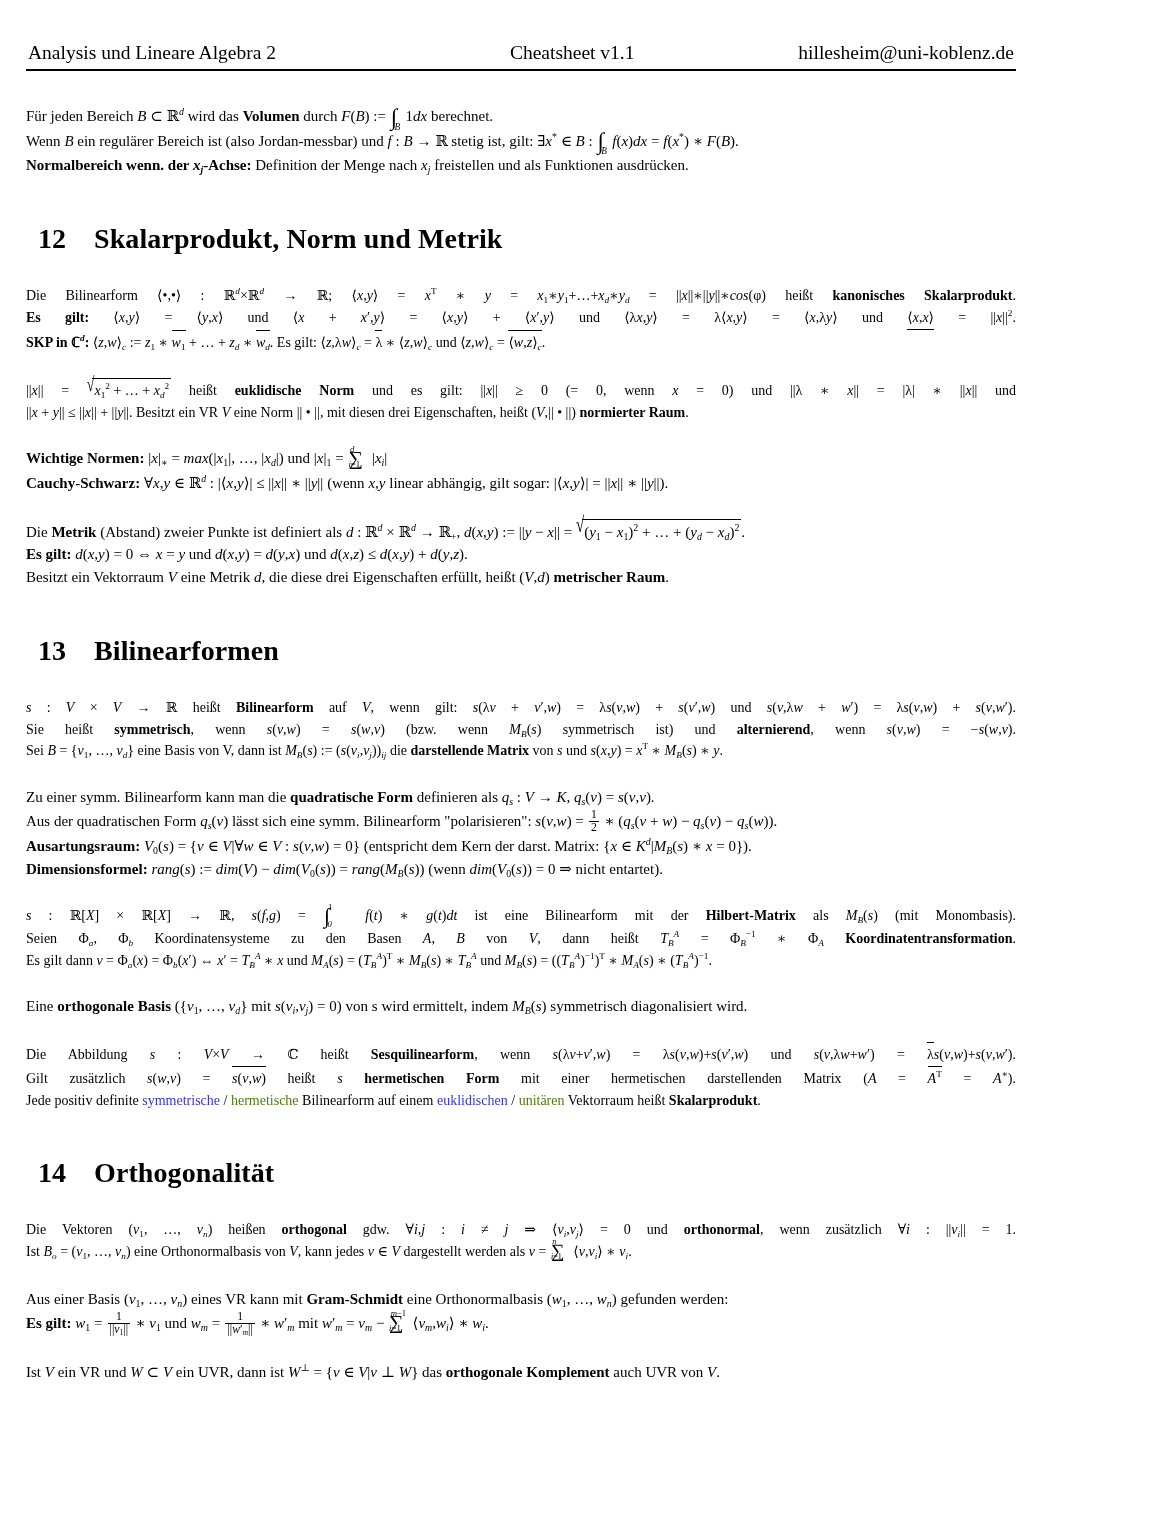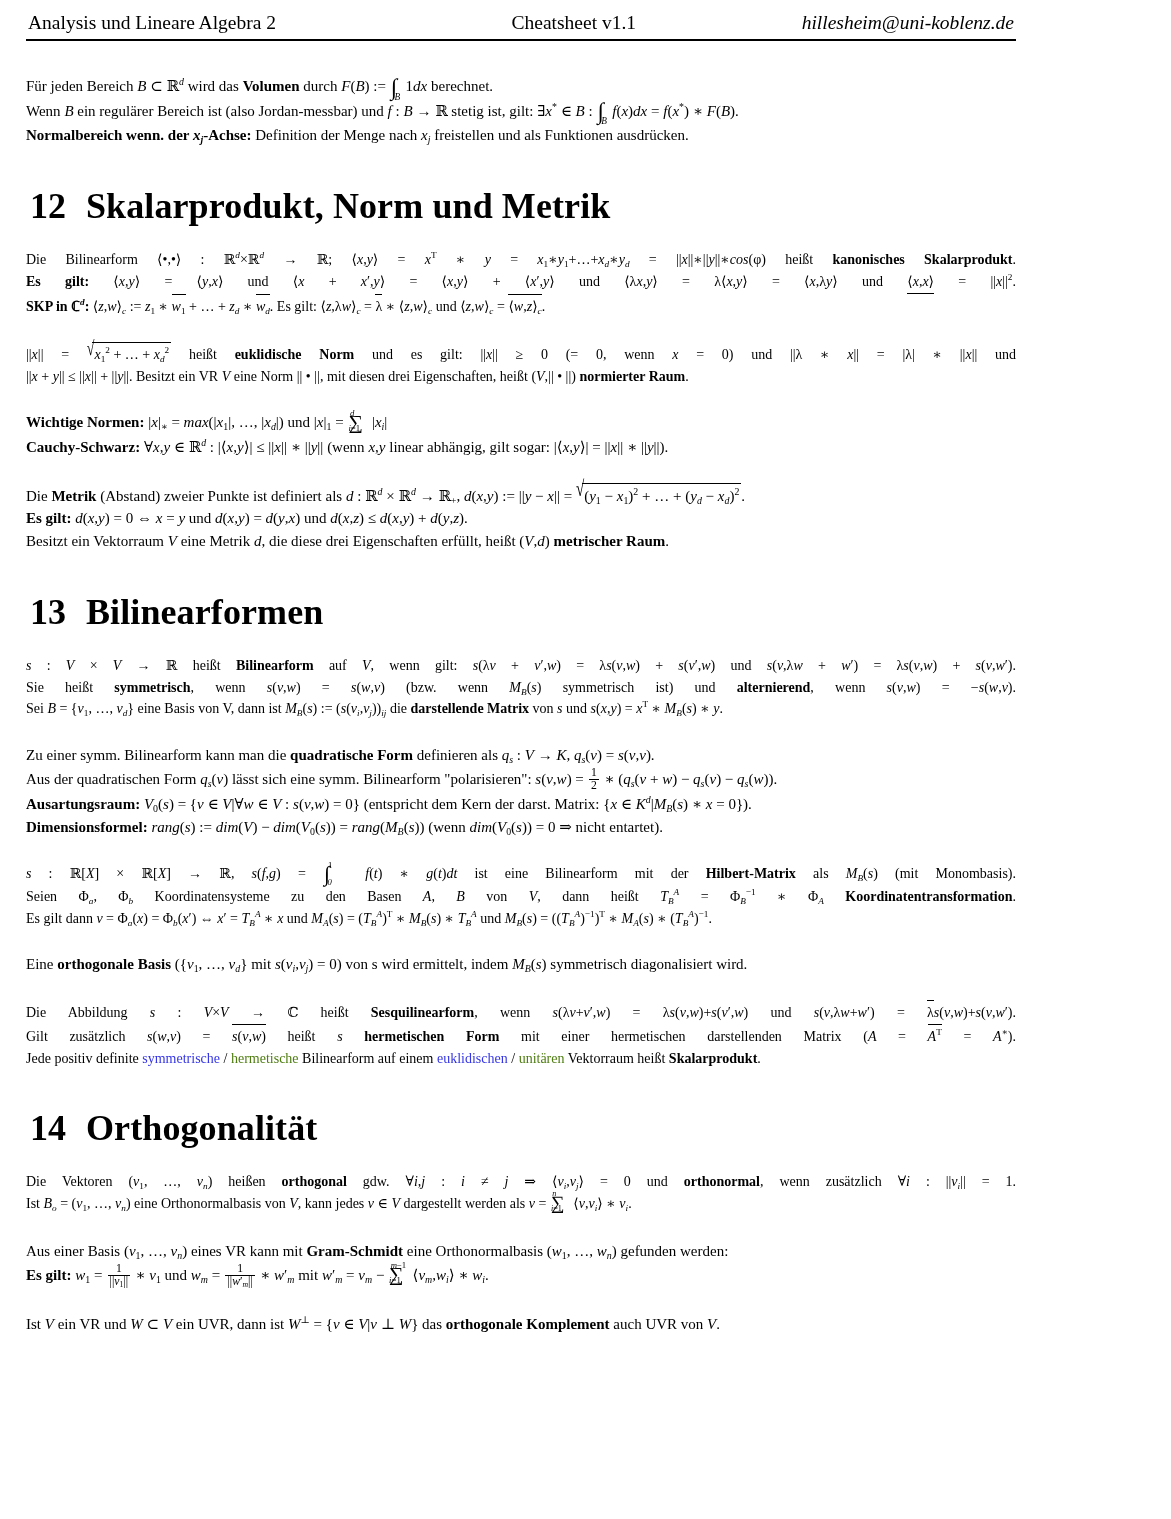--- a/index.html
+++ b/index.html
@@ -24,33 +24,33 @@
 
   
   .header {
     display: flex;
     align-items: baseline;
     justify-content: space-between;
     font-size: 19.5px;
     padding: 0 2px 5px 2px;
     border-bottom: 2.6px solid #000;
   }
-  .header .mid { margin-left: 70px; }
-  .header .right { text-align: right; font-style: italic; }
+  .header .mid { margin-left: 70px; margin-top: 30px; }
+  .header .right { text-align: right; }
 
   
   .block { margin: 0; }
   .gap-xl { height: 34px; }
   .gap-l  { height: 24px; }
   .gap-m  { height: 18px; }
 
   h2.section {
-    font-size: 36px;
+    font-size: 28px;
     font-weight: bold;
-    margin: 4px;
+    margin: 12px;
     padding: 0;
     letter-spacing: 0.1px;
   }
   h2.section .num { display: inline-block; min-width: 56px; }
 
   p.line {
     font-size: 15px;
     line-height: 1.52;
     margin: 0;
     padding: 0;

